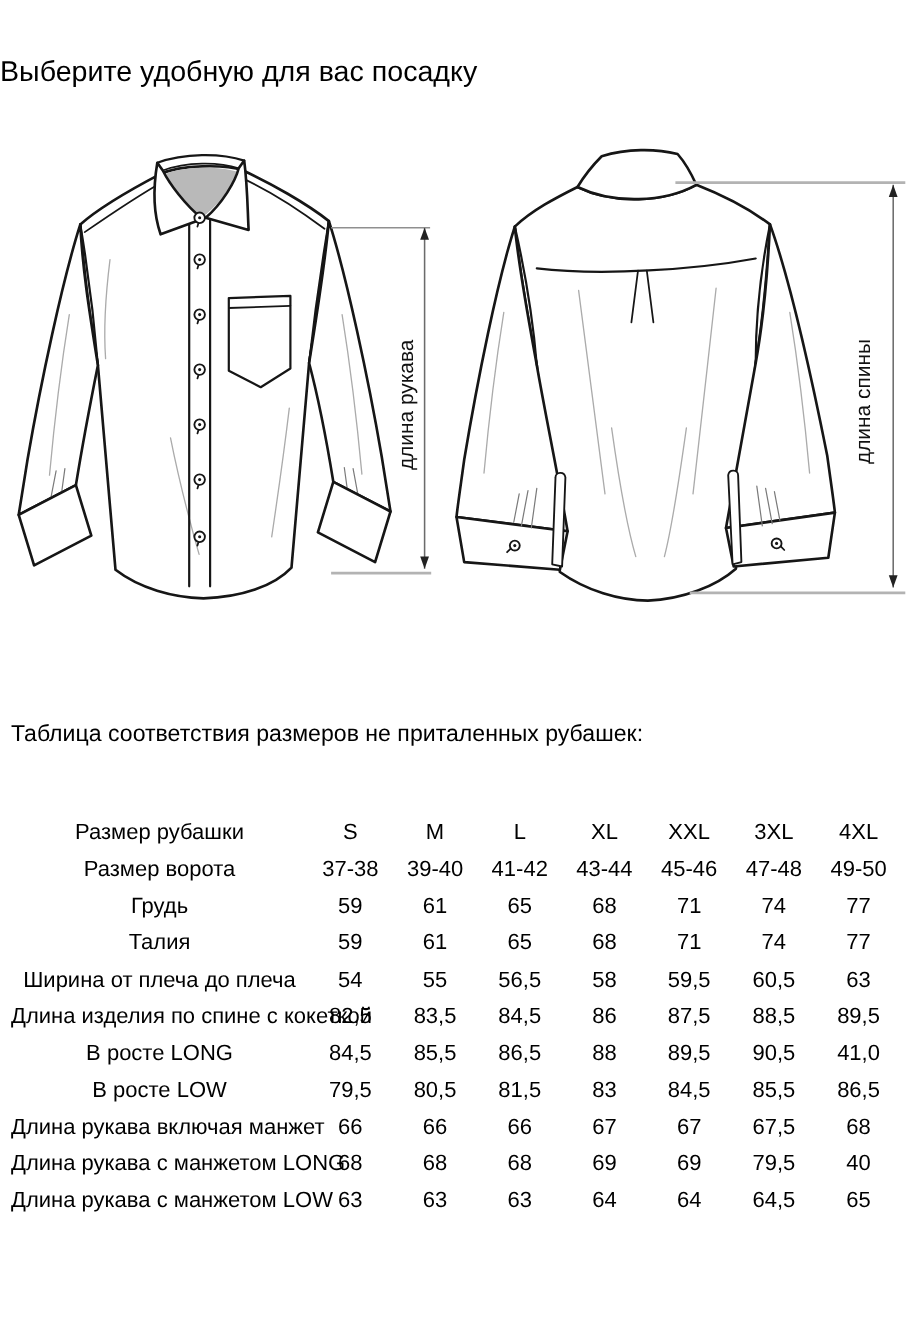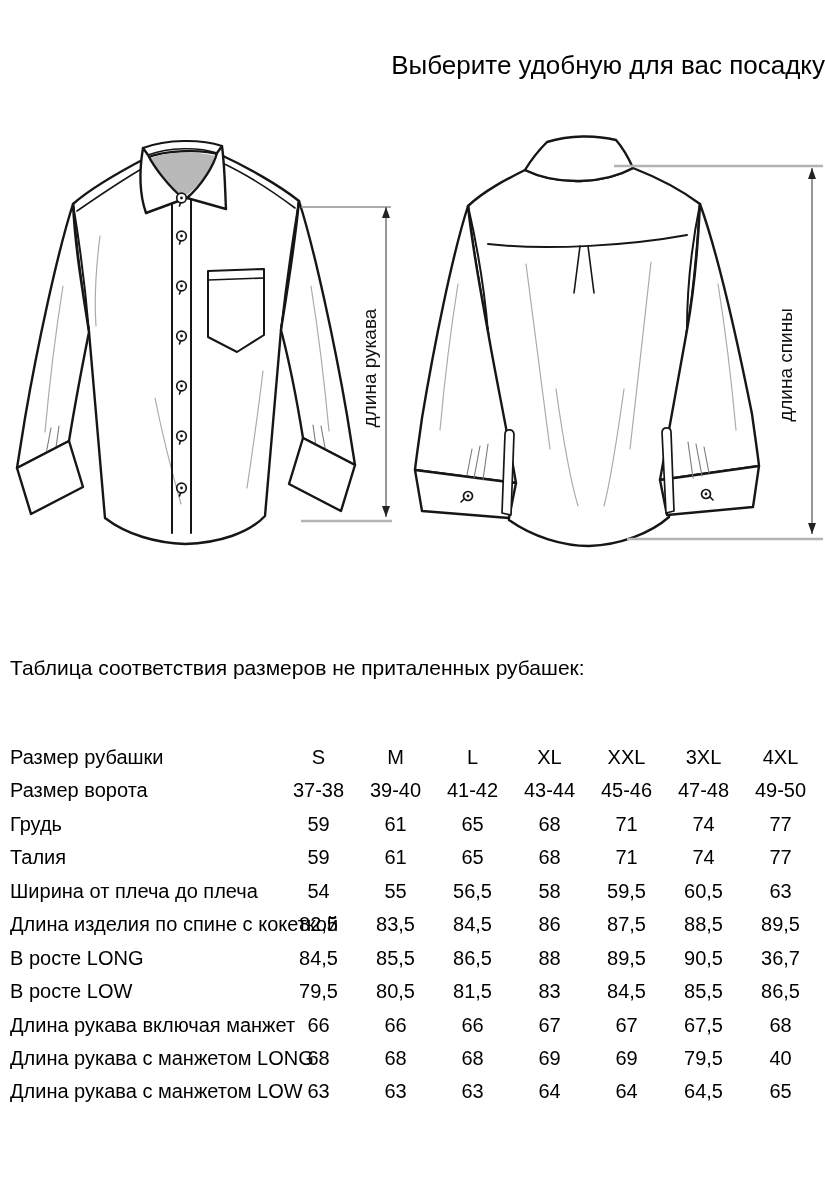--- a/index.html
+++ b/index.html
@@ -1,21 +1,21 @@
 <!DOCTYPE html>
 <html><head>
 <meta charset="utf-8">
 <style>
   html,body{margin:0;padding:0;background:#fff;}
   .page{
     position:relative;width:825px;height:1200px;background:#fff;overflow:hidden;
     font-family:"Liberation Sans","DejaVu Sans",sans-serif;color:#000;
   }
   .title{
-    position:absolute;top:50px;left:0;width:825px;text-align:right;
+    position:absolute;top:50px;left:0;width:825px;text-align:left;
     font-size:26px;font-weight:400;line-height:30px;margin:0;
   }
   .figure{position:absolute;left:0;top:0;width:825px;height:600px;}
   .figure svg{position:absolute;display:block;}
   .svg-front{left:5px;top:136px;}
   .svg-back{left:408px;top:134px;}
   .svg-dim-front{left:295px;top:198px;}
   .svg-dim-back{left:608px;top:158px;}
   .outline{fill:#fff;stroke:#161616;stroke-width:2.4;stroke-linejoin:round;}
   .seam{fill:none;stroke:#161616;stroke-width:1.6;stroke-linecap:round;}
@@ -41,21 +41,21 @@
   }
   .table-caption{
     position:absolute;left:10px;top:656px;margin:0;font-size:21px;font-weight:400;
   }
   .size-table{
     position:absolute;left:10px;top:741px;width:809px;
     display:grid;grid-template-columns:270px repeat(7,77px);
     font-size:20px;
   }
   .size-table .cell{height:33.45px;line-height:33.45px;white-space:nowrap;overflow:visible;}
-  .size-table .label{text-align:left;}
+  .size-table .label{text-align:center;}
   .size-table .val{text-align:center;}
 </style>
 </head>
 <body>
 
 <div class="page">
 
   <h1 class="title">Выберите удобную для вас посадку</h1>
 
   <div class="figure">
@@ -256,21 +256,21 @@
       <div class="cell val">87,5</div>
       <div class="cell val">88,5</div>
       <div class="cell val">89,5</div>
       <div class="cell label">В росте LONG</div>
       <div class="cell val">84,5</div>
       <div class="cell val">85,5</div>
       <div class="cell val">86,5</div>
       <div class="cell val">88</div>
       <div class="cell val">89,5</div>
       <div class="cell val">90,5</div>
-      <div class="cell val">36,7</div>
+      <div class="cell val">41,0</div>
       <div class="cell label">В росте LOW</div>
       <div class="cell val">79,5</div>
       <div class="cell val">80,5</div>
       <div class="cell val">81,5</div>
       <div class="cell val">83</div>
       <div class="cell val">84,5</div>
       <div class="cell val">85,5</div>
       <div class="cell val">86,5</div>
       <div class="cell label">Длина рукава включая манжет</div>
       <div class="cell val">66</div>

